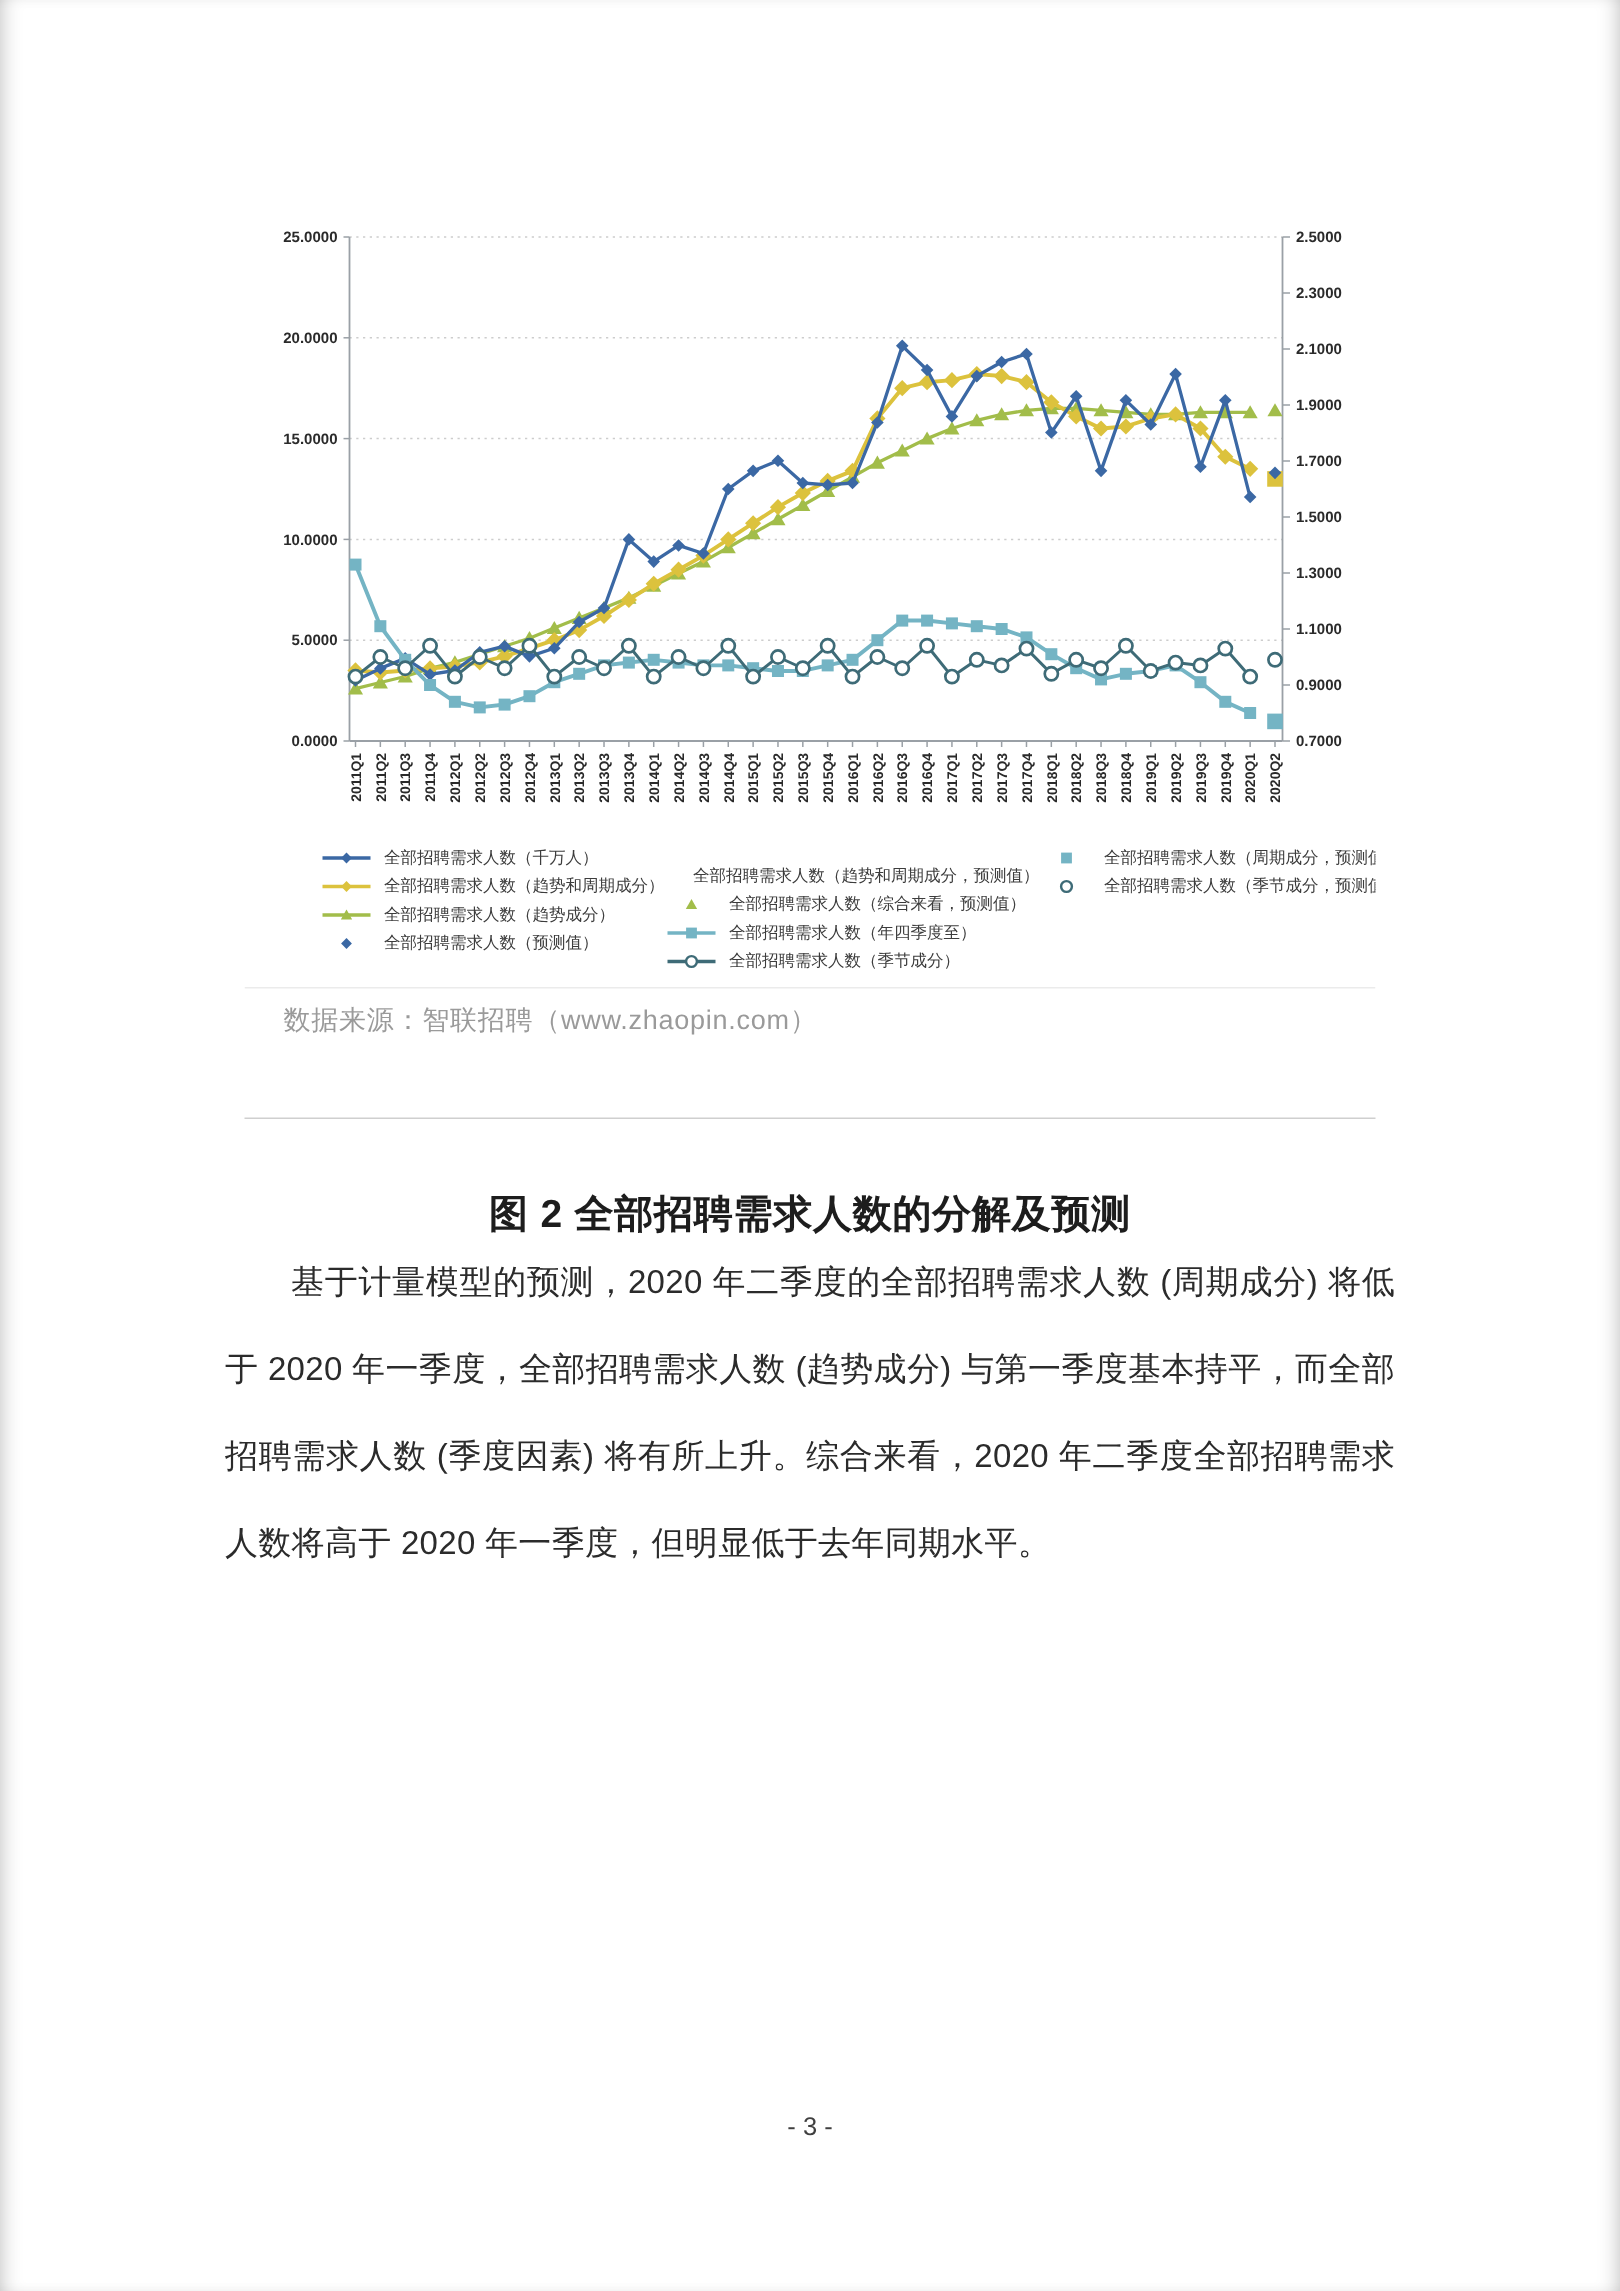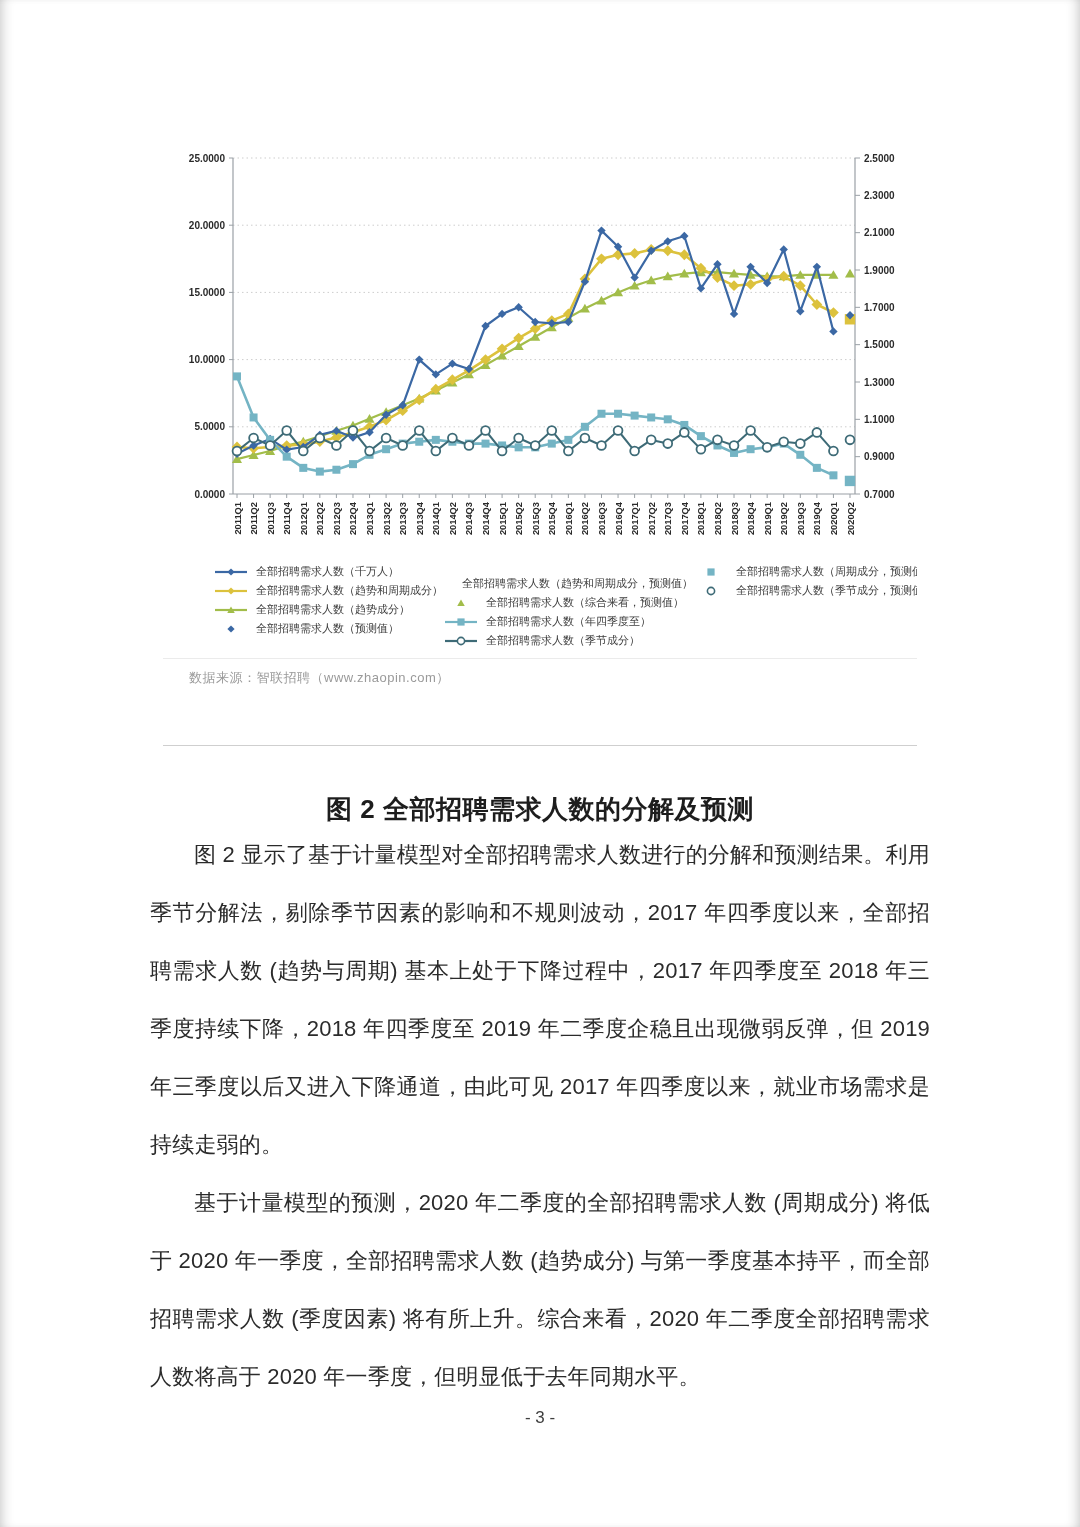--- a/index.html
+++ b/index.html
@@ -16,21 +16,21 @@
     height:58px;background:#1b4f9c;color:#fff;display:flex;align-items:center;justify-content:center;
     font-size:19px;font-weight:bold;letter-spacing:1.5px;
   }
   .chart-svg{display:block;}
   .legend{display:flex;padding:8px 0 0 50px;font-size:11px;color:#3c3c3c;}
   .legend .col{display:flex;flex-direction:column;}
   .legend .col1{width:244px;}
   .legend .col2{width:250px;margin-top:12px;}
   .legend .item{display:flex;align-items:center;height:19px;gap:7px;white-space:nowrap;}
   .source-row{border-top:1px solid #ebebeb;margin-top:8px;padding:9px 0 0 26px;}
-  .source-text{font-size:13px;color:#9a9a9a;letter-spacing:.5px;}
+  .source-text{font-size:18px;color:#9a9a9a;letter-spacing:.5px;}
   .figure-caption{
     position:absolute;left:0;top:792px;width:100%;text-align:center;
     font-size:26px;font-weight:bold;color:#1d1d1d;letter-spacing:.5px;
   }
   .body-text{
     position:absolute;left:150px;top:826px;width:780px;
     font-size:22px;line-height:58px;color:#2b2b2b;text-align:justify;letter-spacing:.2px;
   }
   .body-text p{margin:0;text-indent:2em;}
   .page-number{
@@ -455,17 +455,16 @@
       </div>
     </div>
   <div class="source-row">
     <span class="source-text">数据来源：智联招聘（www.zhaopin.com）</span>
   </div>
 </div>
 
 <div class="figure-caption">图 2  全部招聘需求人数的分解及预测</div>
 
 <div class="body-text">
-  <p>图 2 显示了基于计量模型对全部招聘需求人数进行的分解和预测结果。利用季节分解法，剔除季节因素的影响和不规则波动，2017 年四季度以来，全部招聘需求人数 (趋势与周期) 基本上处于下降过程中，2017 年四季度至 2018 年三季度持续下降，2018 年四季度至 2019 年二季度企稳且出现微弱反弹，但 2019 年三季度以后又进入下降通道，由此可见 2017 年四季度以来，就业市场需求是持续走弱的。</p>
   <p>基于计量模型的预测，2020 年二季度的全部招聘需求人数 (周期成分) 将低于 2020 年一季度，全部招聘需求人数 (趋势成分) 与第一季度基本持平，而全部招聘需求人数 (季度因素) 将有所上升。综合来看，2020 年二季度全部招聘需求人数将高于 2020 年一季度，但明显低于去年同期水平。</p>
 </div>
 
 <div class="page-number">- 3 -</div>
 
 </body></html>

